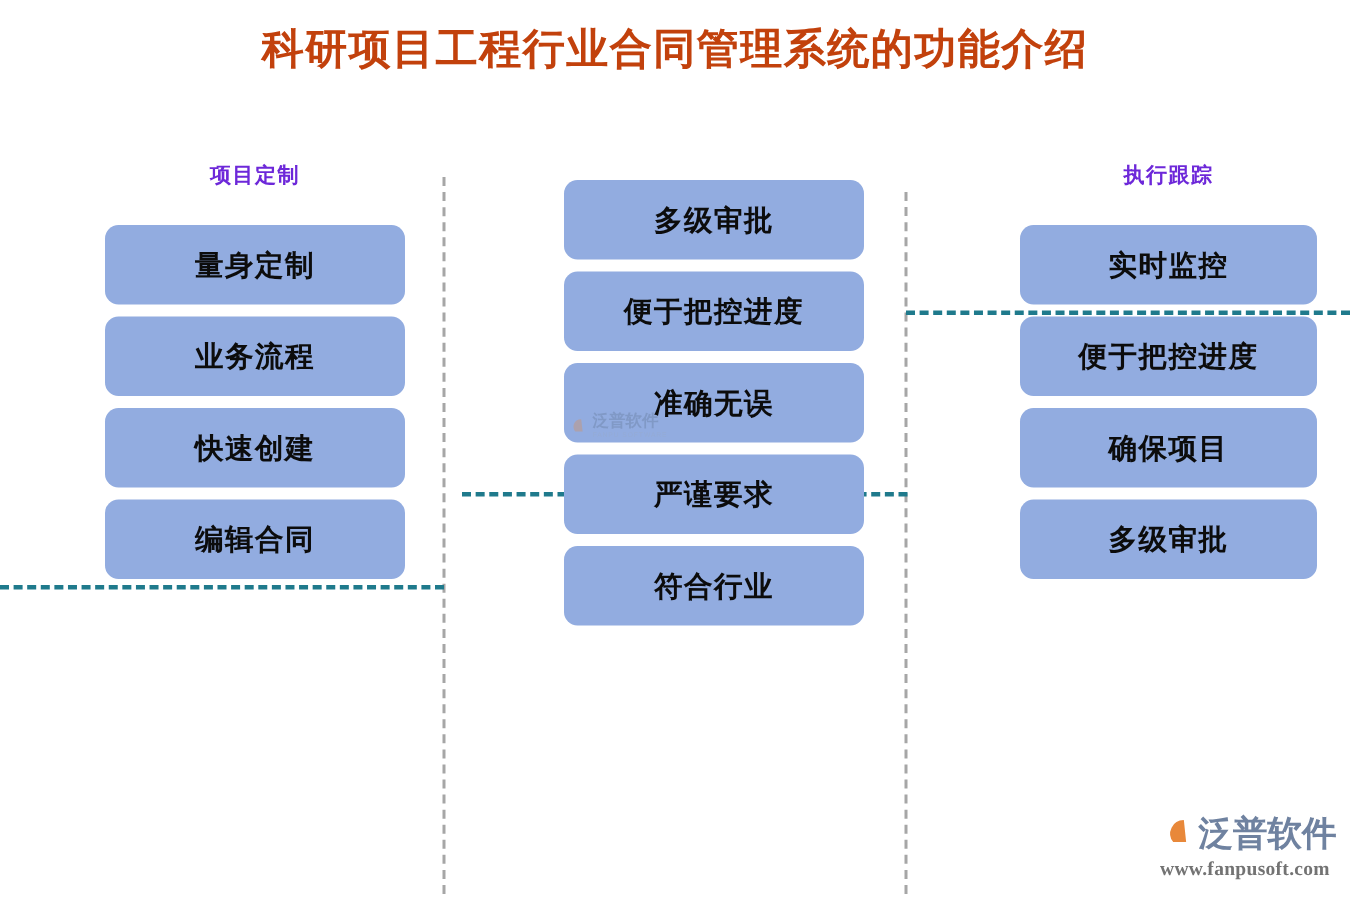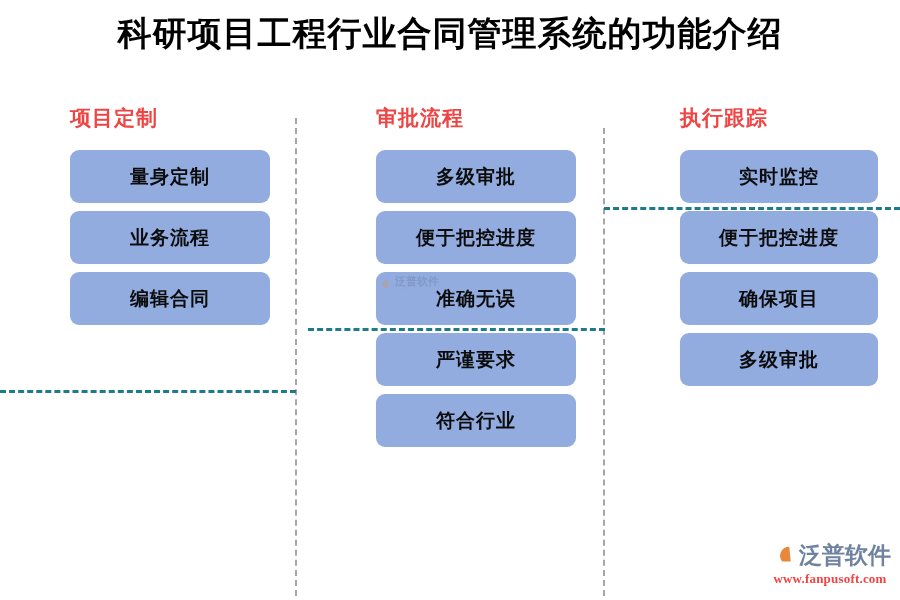--- a/index.html
+++ b/index.html
@@ -22,23 +22,23 @@
     overflow: hidden;
   }
 
   
   .page-title {
     position: absolute;
     left: 0;
     top: 14px;
     width: 900px;
     text-align: center;
-    font-size: 34px;
-    font-weight: bold;
-    color: #000000;
+    font-size: 28px;
+    font-weight: bold;
+    color: #c2410c;
     letter-spacing: 1px;
     line-height: 40px;
     white-space: nowrap;
   }
 
   
   .vsep {
     position: absolute;
     width: 0;
     border-left: 2px dashed #a6a6a6;
@@ -59,23 +59,24 @@
   
   .column {
     position: absolute;
     top: 104px;
   }
   .col-1 { left: 70px;  width: 200px; }
   .col-2 { left: 376px; width: 200px; }
   .col-3 { left: 680px; width: 198px; }
 
   .col-header {
-    font-size: 21px;
-    font-weight: bold;
-    color: #ef4444;
+    font-size: 14px;
+    font-weight: bold;
+    color: #6d28d9;
+    text-align: center;
     line-height: 28px;
     height: 30px;
     letter-spacing: 1px;
     white-space: nowrap;
   }
 
   .box-stack {
     margin-top: 16px;
   }
 
@@ -157,21 +158,21 @@
     font-weight: bold;
     color: #6f82a0;
     letter-spacing: 0px;
     line-height: 26px;
     white-space: nowrap;
   }
   .brand-url {
     font-family: "Liberation Serif", serif;
     font-size: 13px;
     font-weight: bold;
-    color: #ef4444;
+    color: #737373;
     letter-spacing: 0.2px;
     line-height: 16px;
     text-align: center;
     white-space: nowrap;
     margin-top: 1px;
   }
 </style>
 </head>
 <body>
 
@@ -184,26 +185,26 @@
 
   <div class="hsep hsep-1"></div>
   <div class="hsep hsep-2"></div>
   <div class="hsep hsep-3"></div>
 
   <div class="column col-1">
     <div class="col-header">项目定制</div>
     <div class="box-stack">
       <div class="flow-box">量身定制</div>
       <div class="flow-box">业务流程</div>
+      <div class="flow-box">快速创建</div>
       <div class="flow-box">编辑合同</div>
     </div>
   </div>
 
   <div class="column col-2">
-    <div class="col-header">审批流程</div>
     <div class="box-stack">
       <div class="flow-box">多级审批</div>
       <div class="flow-box">便于把控进度</div>
       <div class="flow-box">准确无误</div>
       <div class="flow-box">严谨要求</div>
       <div class="flow-box">符合行业</div>
     </div>
   </div>
 
   <div class="column col-3">

